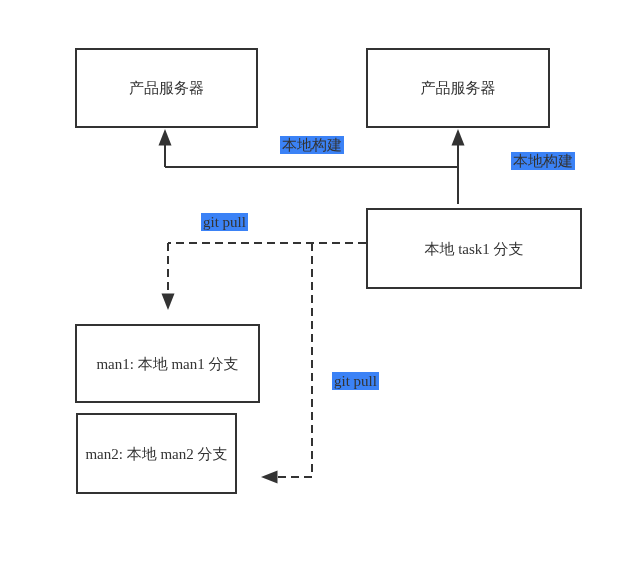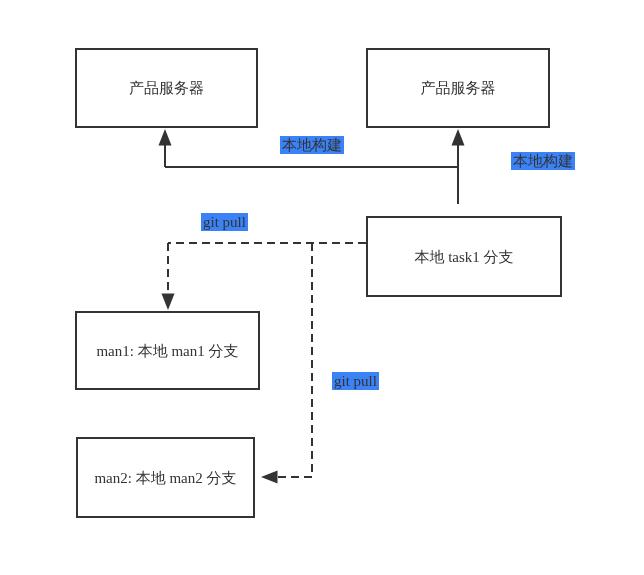--- a/index.html
+++ b/index.html
@@ -31,23 +31,23 @@
     display: flex;
     align-items: center;
     justify-content: center;
     text-align: center;
     font-size: 15px;
     line-height: 1.2;
     white-space: nowrap;
   }
   .node-production { left: 75px;  top: 48px;  width: 183px; height: 80px; }
   .node-test       { left: 366px; top: 48px;  width: 184px; height: 80px; }
-  .node-task1      { left: 366px; top: 216px; width: 196px; height: 81px; }
-  .node-man1       { left: 75px;  top: 311px; width: 185px; height: 79px; }
-  .node-man2       { left: 76px;  top: 437px; width: 179px; height: 81px; }
+  .node-task1      { left: 366px; top: 208px; width: 216px; height: 81px; }
+  .node-man1       { left: 75px;  top: 324px; width: 185px; height: 79px; }
+  .node-man2       { left: 76px;  top: 413px; width: 161px; height: 81px; }
   .edge-label {
     position: absolute;
     font-size: 15px;
     line-height: 1.2;
     white-space: nowrap;
     background: #3b82f6;
     padding: 0 2px;
   }
   .label-build-center { left: 280px; top: 136px; }
   .label-build-right  { left: 511px; top: 152px; }

